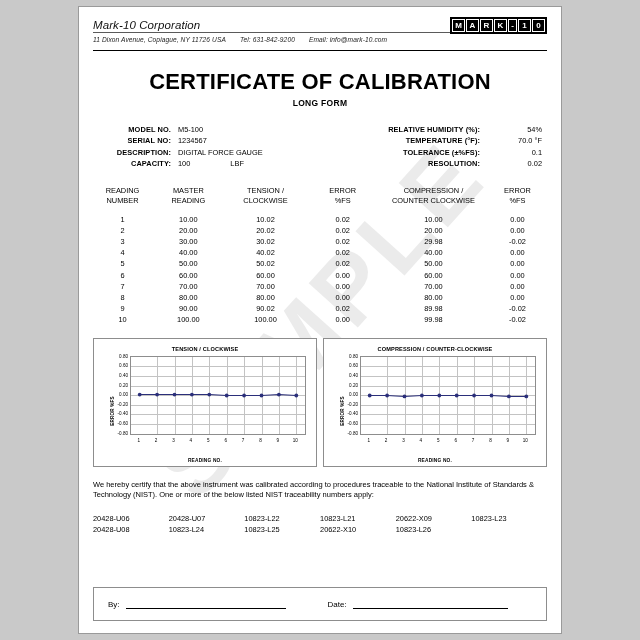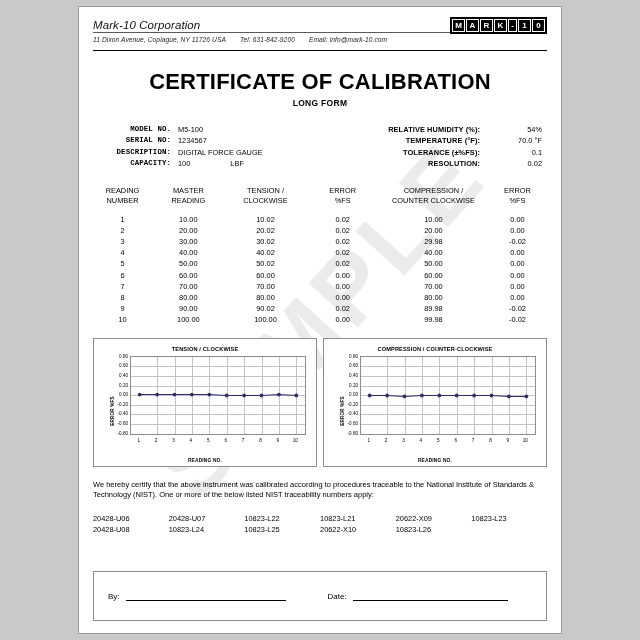--- a/index.html
+++ b/index.html
@@ -61,21 +61,21 @@
          letter-spacing:.2px;margin-top:18px;color:#000;}
   .subtitle{text-align:center;font-size:8.5px;font-weight:bold;
             margin-top:3px;letter-spacing:.3px;color:#000;}
 
   
   .specs{display:flex;margin-top:16px;font-size:7.4px;}
   .spec-col{width:50%;}
   .spec-row{display:flex;line-height:11.4px;}
   .sl{font-weight:bold;text-align:right;color:#000;letter-spacing:.1px;}
   .sv{color:#000;}
-  .left .sl{width:78px;font-family:Liberation Mono, monospace;}
+  .left .sl{width:78px;}
   .left .sv{padding-left:7px;}
   .left .sv2{padding-left:40px;}
   .right .sl{width:160px;}
   .right .sv{width:62px;text-align:right;}
 
   
   table.cal{width:100%;border-collapse:collapse;margin-top:16px;font-size:7.4px;}
   table.cal th{
     font-weight:normal;padding:0;line-height:10.5px;color:#000;
     vertical-align:top;
@@ -137,21 +137,21 @@
   .certify{
     margin-top:13px;font-size:7.5px;line-height:10.5px;color:#000;
     text-align:left;
   }
   .nist{margin-top:12px;font-size:7.4px;color:#000;}
   .nist-row{display:flex;line-height:11.5px;}
   .nist-row span{width:76px;white-space:nowrap;}
 
   
   .sig-box{
-    position:absolute;left:14px;right:14px;bottom:12px;height:50px;
+    position:absolute;left:14px;right:14px;bottom:12px;height:34px;
     border:1px solid #8d8d8d;box-sizing:border-box;
   }
   .sig-inner{display:flex;align-items:center;height:100%;padding-left:14px;font-size:8px;}
   .sig-lbl{font-weight:normal;color:#000;}
   .sig-line{border-bottom:1px solid #000;height:1px;}
   .by-line{width:160px;margin-left:6px;margin-top:8px;}
   .date-lbl{margin-left:42px;}
   .date-line{width:155px;margin-left:6px;margin-top:8px;}
 </style>
 </head>

